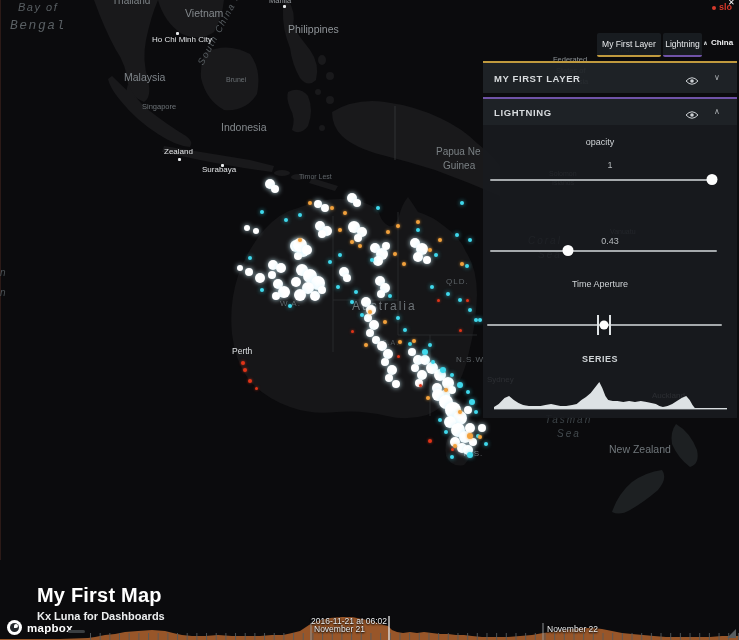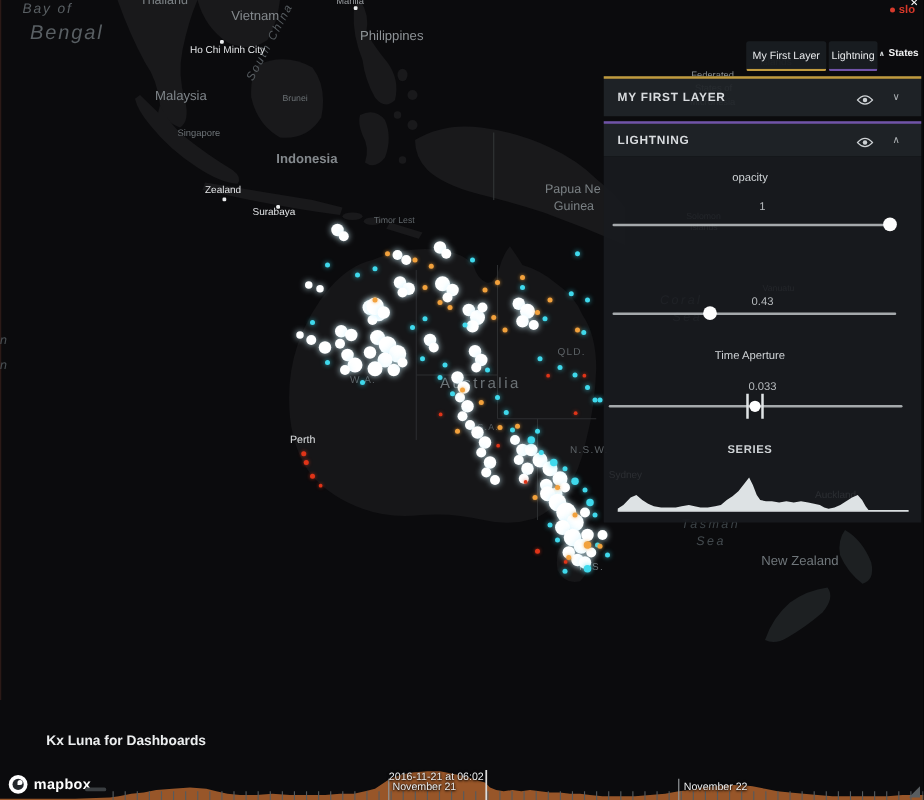--- a/index.html
+++ b/index.html
@@ -100,31 +100,31 @@
       <line x1="333" y1="300" x2="398" y2="300"></line>
       <line x1="398" y1="335" x2="477" y2="335"></line>
       <line x1="430" y1="335" x2="430" y2="416"></line>
     </g>
     <line x1="395" y1="106" x2="395" y2="160" stroke="#35383a" stroke-width="0.8"></line>
   </svg>
 
   <div id="left-seam"></div>
   <div id="map-labels">
       <div class="map-label" style="left: 18px; top: 2px; font-size: 11px; color: rgb(89, 95, 99); font-style: italic; letter-spacing: 1.5px;">Bay of</div>
-      <div class="map-label" style="left: 24px; top: 19px; font-size: 16px; color: rgb(89, 95, 99); font-style: italic; letter-spacing: 1.5px;">Bengal</div>
+      <div class="map-label" style="left: 10px; top: 19px; font-size: 13px; color: rgb(89, 95, 99); font-style: italic; letter-spacing: 1.5px; font-family: Liberation Mono, monospace;">Bengal</div>
       <div class="map-label" style="left: 112px; top: -4px; font-size: 10px; color: rgb(125, 131, 135);">Thailand</div>
       <div class="map-label" style="left: 185px; top: 8px; font-size: 10.5px; color: rgb(132, 137, 141);">Vietnam</div>
       <div class="map-label" style="left: 269px; top: -3px; font-size: 7.5px; color: rgb(155, 159, 163);">Manila</div>
       <div class="map-label" style="left: 288px; top: 24px; font-size: 10.5px; color: rgb(143, 148, 152);">Philippines</div>
       <div class="map-label" style="left: 196px; top: 62px; font-size: 9.5px; color: rgb(86, 92, 96); font-style: italic; letter-spacing: 1.5px; transform: rotate(-62deg); transform-origin: left top;">South China Sea</div>
       <div class="map-label" style="left: 152px; top: 36px; font-size: 8px; color: rgb(226, 228, 230);">Ho Chi Minh City</div>
       <div class="map-label" style="left: 124px; top: 72px; font-size: 10.5px; color: rgb(127, 133, 138);">Malaysia</div>
       <div class="map-label" style="left: 226px; top: 76px; font-size: 7px; color: rgb(106, 112, 116);">Brunei</div>
       <div class="map-label" style="left: 142px; top: 103px; font-size: 7.5px; color: rgb(110, 116, 120);">Singapore</div>
-      <div class="map-label" style="left: 221px; top: 122px; font-size: 10.5px; color: rgb(132, 137, 141); font-weight: bold;">Indonesia</div>
+      <div class="map-label" style="left: 221px; top: 122px; font-size: 10.5px; color: rgb(132, 137, 141);">Indonesia</div>
       <div class="map-label" style="left: 164px; top: 148px; font-size: 8px; color: rgb(226, 228, 230);">Zealand</div>
       <div class="map-label" style="left: 202px; top: 166px; font-size: 8px; color: rgb(226, 228, 230);">Surabaya</div>
       <div class="map-label" style="left: 299px; top: 173px; font-size: 7px; color: rgb(96, 102, 106);">Timor Lest</div>
       <div class="map-label" style="left: 436px; top: 147px; font-size: 10px; color: rgb(122, 128, 132);">Papua Ne</div>
       <div class="map-label" style="left: 443px; top: 161px; font-size: 10px; color: rgb(122, 128, 132);">Guinea</div>
       <div class="map-label" style="left: 280px; top: 300px; font-size: 8px; color: rgb(93, 99, 103); letter-spacing: 1px;">W.A.</div>
       <div class="map-label" style="left: 446px; top: 278px; font-size: 8px; color: rgb(93, 99, 103); letter-spacing: 1px;">QLD.</div>
       <div class="map-label" style="left: 352px; top: 300px; font-size: 12px; color: rgb(109, 115, 119); letter-spacing: 2px;">Australia</div>
       <div class="map-label" style="left: 382px; top: 339px; font-size: 7px; color: rgb(78, 84, 88); letter-spacing: 1px;">S.A.</div>
       <div class="map-label" style="left: 456px; top: 356px; font-size: 8px; color: rgb(93, 99, 103); letter-spacing: 1px;">N.S.W.</div>
@@ -330,21 +330,21 @@
     <span class="nclose">✕</span>
   </div>
 
   <div class="tab" style="left: 597px; width: 64px; border-bottom-color: rgb(192, 154, 62);">
     <span>My First Layer</span>
   </div>
   <div class="tab" style="left: 663px; width: 39px; border-bottom-color: rgb(112, 83, 168);">
     <span>Lightning</span>
   </div>
   <div id="layers-toggle">
-    <span class="caret">∧</span><span>States</span>
+    <span class="caret">∧</span><span>China</span>
   </div>
 
   <div id="panel">
     <div class="sec-header" style="top: 0px; height: 32px; border-top-color: rgb(192, 154, 62);">
       <span class="sec-title">MY FIRST LAYER</span>
       <span class="eye-btn">
         <svg width="14" height="10" viewBox="0 0 14 10">
             <path d="M1,5 Q7,-1.5 13,5 Q7,11.5 1,5 Z" fill="none" stroke="#cdd1d4" stroke-width="1"></path>
             <circle cx="7" cy="5" r="1.8" fill="#cdd1d4"></circle>
           </svg>
@@ -368,38 +368,38 @@
       <div class="track" style="left:7px;top:54px;width:227px;">
         <div class="thumb" style="left: 97.8%;"></div>
       </div>
 
       <div class="ctl-value" style="top:111px;">0.43</div>
       <div class="track" style="left:7px;top:125px;width:227px;">
         <div class="thumb" style="left: 34.4%;"></div>
       </div>
 
       <div class="ctl-label" style="top:154px;">Time Aperture</div>
-      <div class="ctl-value" style="top:179px;">0.033</div>
       <div class="track" style="left:4px;top:199px;width:235px;">
         <div class="ap-handle" style="left: 49.8%;">
           <span class="ap-bar" style="left:1px;"></span>
           <span class="ap-bar" style="left:13px;"></span>
           <span class="ap-dot"></span>
         </div>
       </div>
 
       <div class="ctl-label" style="top:229px;font-weight:bold;letter-spacing:.5px;">SERIES</div>
       <svg id="series-chart" style="position:absolute;left:11px;top:249px;" width="233" height="36" viewBox="0 0 233 36">
         <polygon id="series-poly" fill="#dde2e4" points="0,35 0.0,33.0 4.7,30.0 10.5,24.0 15.1,22.0 19.8,26.0 24.5,29.0 29.1,31.0 34.9,32.0 40.8,32.0 46.6,32.0 51.3,31.0 57.1,30.0 61.7,31.0 66.4,32.0 72.2,32.0 78.1,31.0 82.7,30.0 87.4,26.0 92.0,23.0 96.7,19.0 101.4,13.0 105.3,8.0 108.3,14.0 111.4,22.0 114.2,26.0 118.8,27.0 123.5,27.0 129.3,28.0 135.1,27.0 141.0,28.0 146.8,27.0 152.6,28.0 157.3,29.0 161.9,30.0 165.4,32.0 168.9,33.0 173.6,32.0 178.2,30.0 182.9,27.0 187.6,24.0 192.2,22.0 195.7,26.0 198.5,31.0 200.8,34.0 209.7,34.0 233.0,34.0 233,35"></polygon>
         <line x1="0" y1="35" x2="233" y2="35" stroke="#cfd4d7" stroke-width="0.8"></line>
       </svg>
     </div>
   </div>
 
   <div id="title-block">
+    <div id="map-heading">My First Map</div>
     <div id="map-subheading">Kx Luna for Dashboards</div>
   </div>
 
   <div id="timeline">
     <svg id="tl-svg" width="739" height="26" viewBox="0 0 739 26">
       <polygon id="tl-poly" opacity="0.92" points="0,26 0,25 60,25 88,24 95,23 105,21 115,20 125,18 138,17 152,16 165,17 173,19 182,21 192,22 205,22 218,21 232,22 246,22 260,22 272,21 283,21 292,19 300,17 306,13 312,9 320,6 330,4 342,3 352,3 362,5 372,7 381,10 388,12 392,16 397,18 403,19 410,18 417,19 424,18 432,19 440,20 448,20 456,21 464,21 472,22 482,23 495,23 508,23 520,22 532,21 543,19 552,18 562,16 572,15 583,14 593,14 602,15 612,17 622,19 632,20 643,21 654,22 666,23 680,23 695,23 710,23 722,22 739,22 739,26" fill="#a55d2b"></polygon>
       <g id="tl-ticks">
           <line x1="90.5" y1="19" x2="90.5" y2="26" stroke="#565b5e" stroke-width="0.9"></line>
           <line x1="100.17" y1="19" x2="100.17" y2="26" stroke="#565b5e" stroke-width="0.9"></line>
           <line x1="109.84" y1="19" x2="109.84" y2="26" stroke="#565b5e" stroke-width="0.9"></line>

